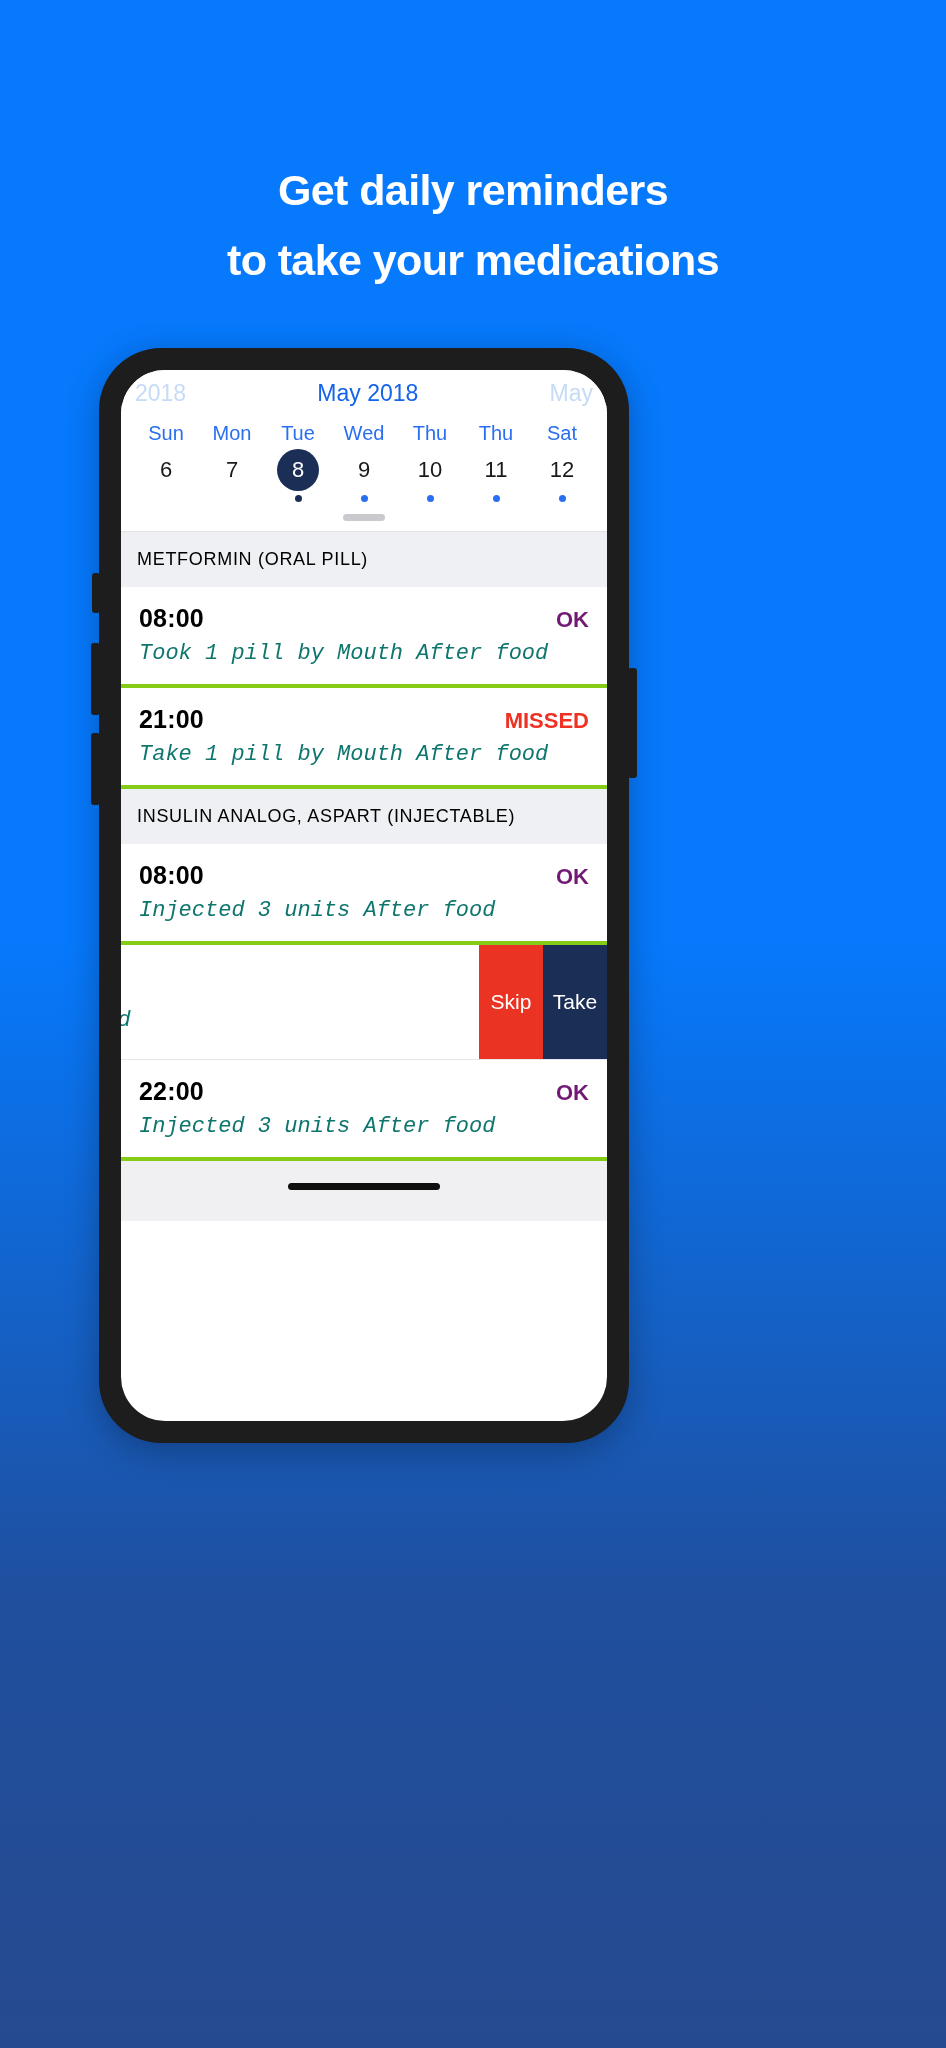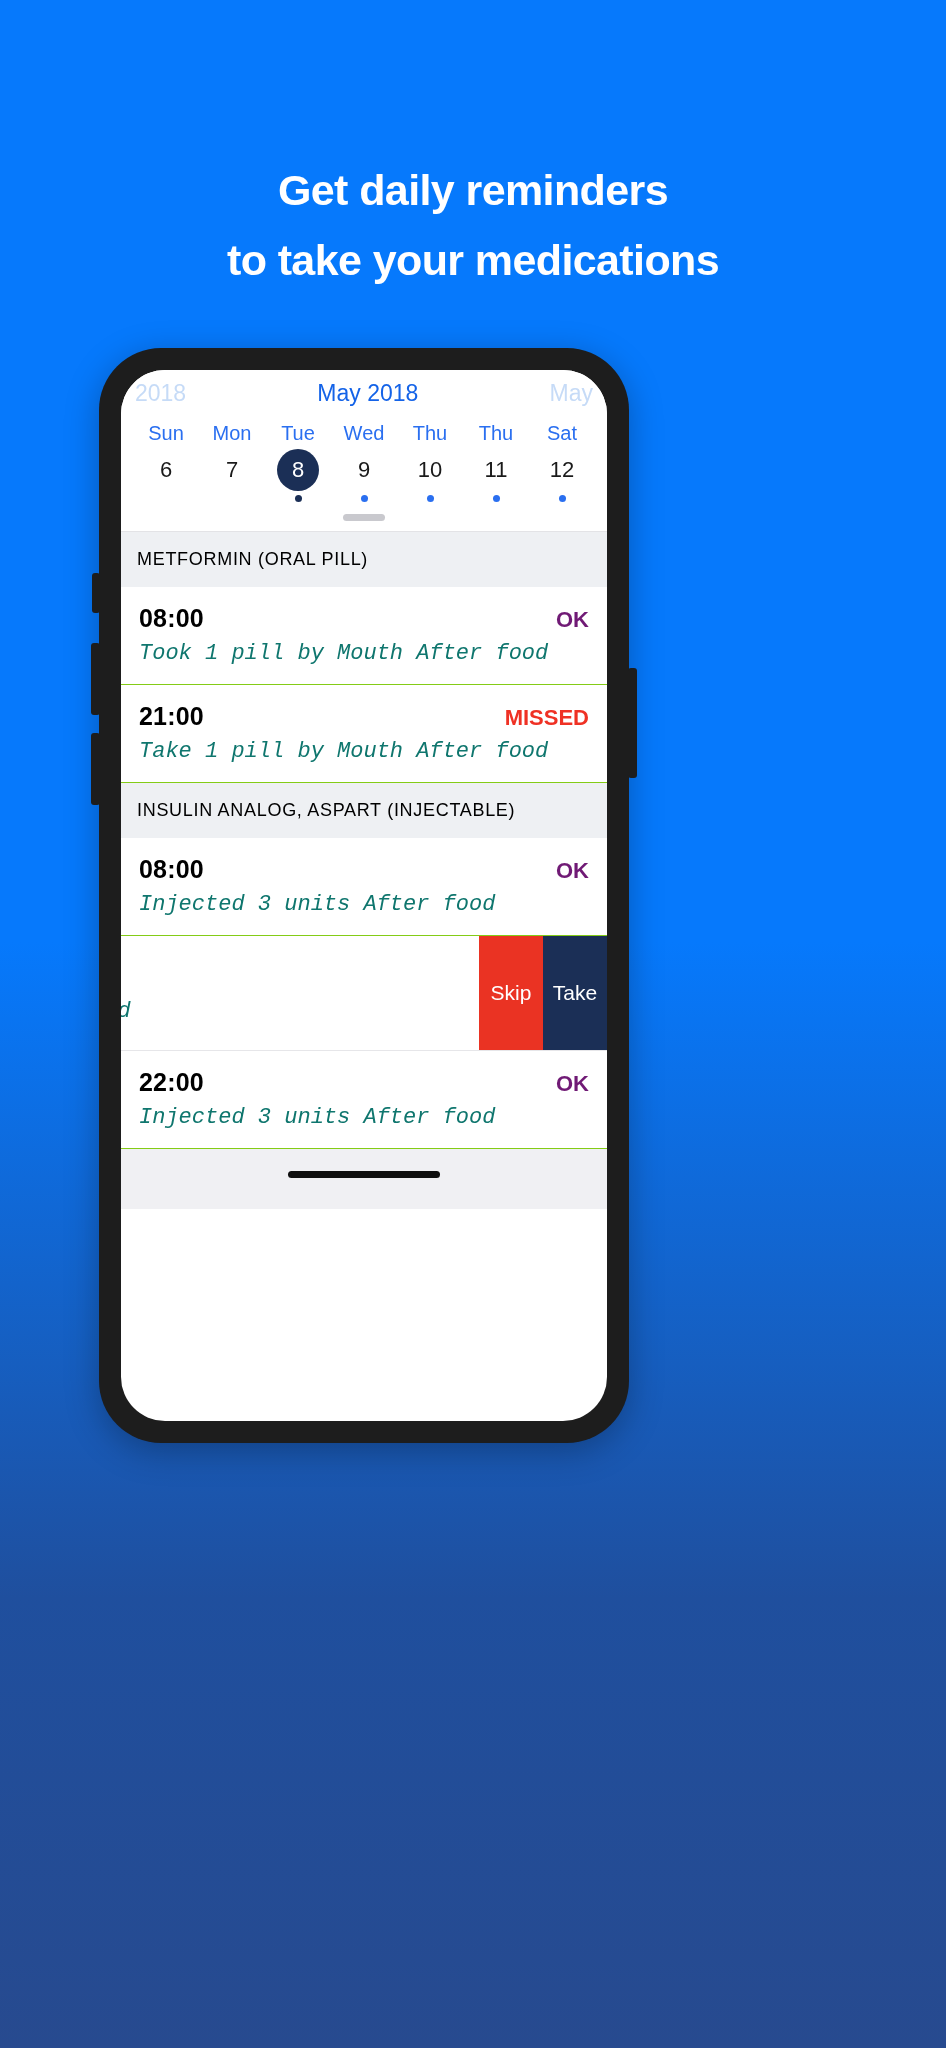--- a/index.html
+++ b/index.html
@@ -125,21 +125,21 @@
   .grabber-wrap { padding:12px 0 10px; border-bottom:1px solid #e3e3e6; }
   .grabber { width:42px; height:7px; border-radius:4px; background:#c9c9ce; margin:0 auto; }
 
   
   .sec-head {
     background:#eef0f3; padding:17px 16px;
     color:#000000; font-size:18px; letter-spacing:0.7px;
   }
   .item {
     background:#fff; padding:17px 18px 18px;
-    border-bottom:1px solid #84cc16; position:relative;
+    border-bottom:4px solid #84cc16; position:relative;
   }
   .item-top { display:flex; align-items:baseline; justify-content:space-between; }
   .time { font-size:25px; font-weight:bold; color:#000; letter-spacing:0.2px; }
   .status { font-size:22px; font-weight:bold; }
   .status.ok     { color:#701a75; }
   .status.missed { color:#ef3124; }
   .desc { font-style:italic; font-size:22px; color:#0f766e; margin-top:8px;font-family:Liberation Mono, monospace; }
 
   
   .swipe { position:relative; height:115px; background:#fff; border-bottom:1px solid #e6e6e9; overflow:hidden; }

